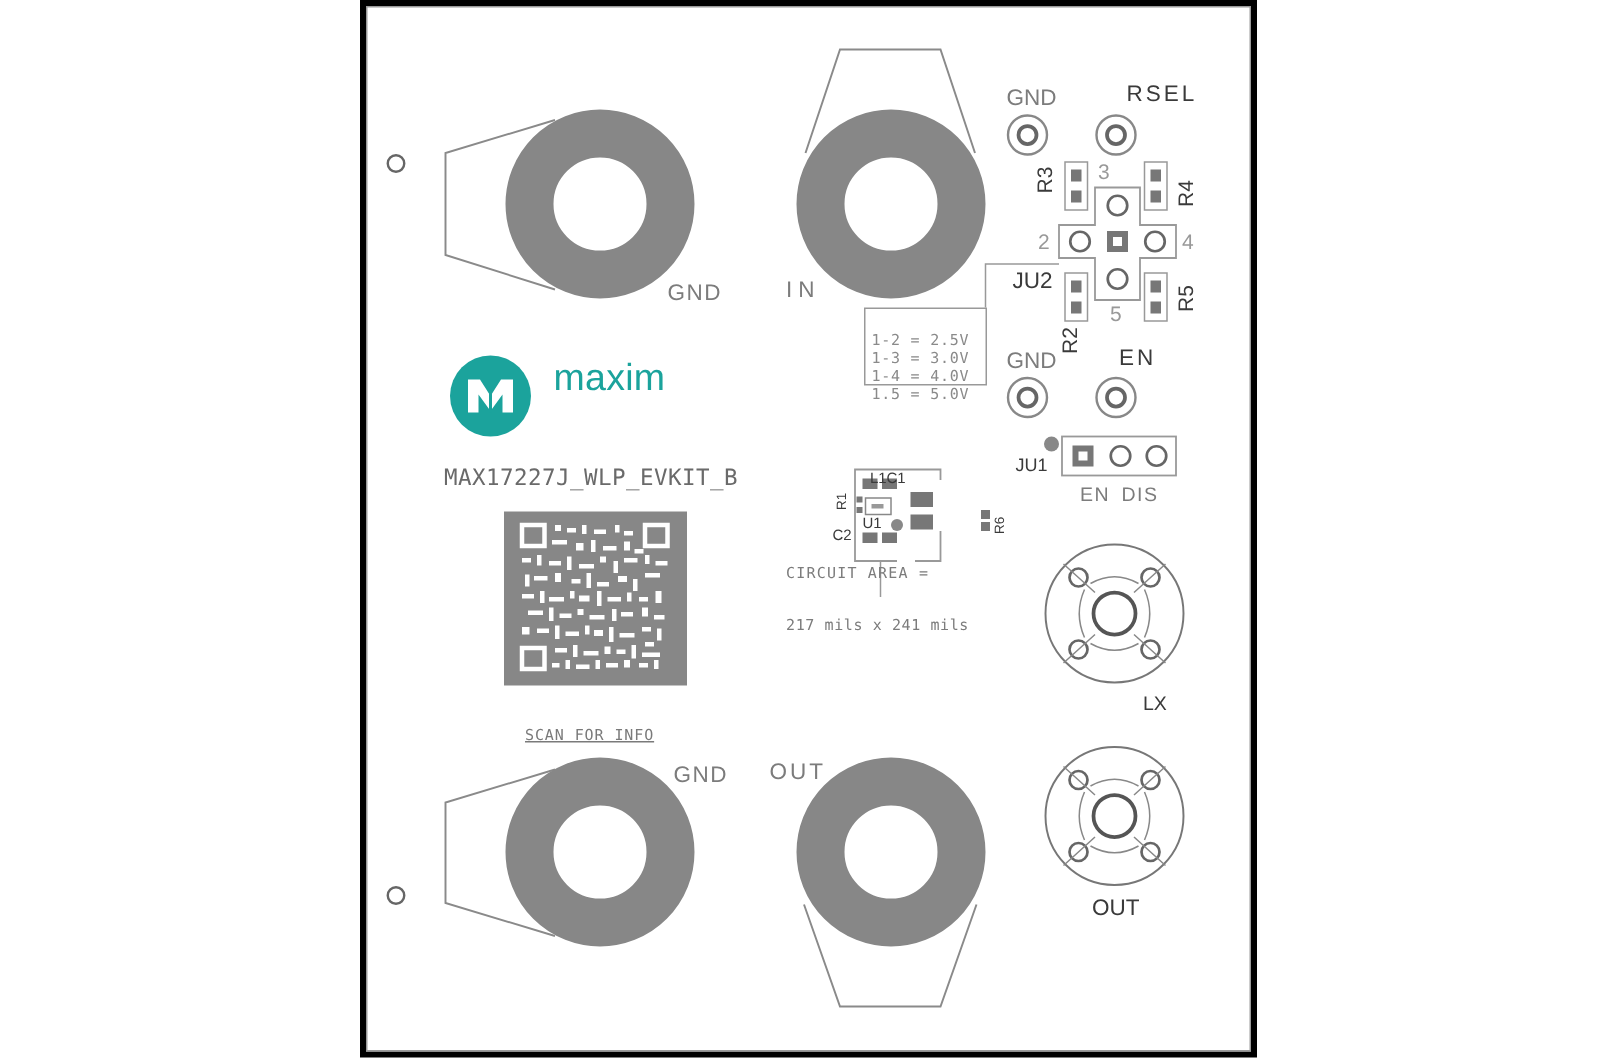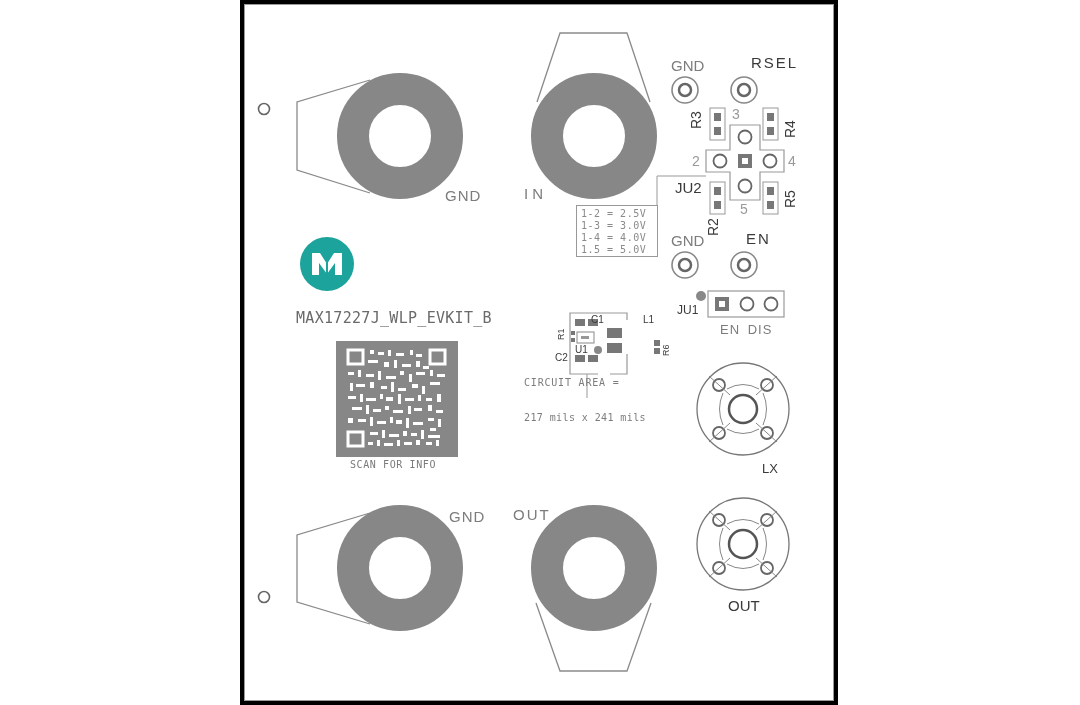--- a/index.html
+++ b/index.html
@@ -7,21 +7,21 @@
   #board{position:absolute;left:240px;top:0;width:598px;height:705px;box-sizing:border-box;border:4px solid #000;background:#fff;}
   #board-inner{position:absolute;left:244px;top:4px;width:590px;height:697px;box-sizing:border-box;border:1px solid #9a9a9a;pointer-events:none;}
   svg{position:absolute;left:0;top:0;}
   .lbl{position:absolute;color:#7c7c7c;font-family:"Liberation Sans","DejaVu Sans",sans-serif;white-space:nowrap;line-height:1;}
   .mono{font-family:"DejaVu Sans Mono","Liberation Mono",monospace;}
   .dark{color:#3a3a3a;}
   #logo-text{position:absolute;left:369px;top:240px;color:#1ba39c;font-family:"Liberation Sans","DejaVu Sans",sans-serif;line-height:1;}
   #logo-text .l1{font-size:25px;display:block;letter-spacing:0.2px;}
   #logo-text .l2{font-size:25px;display:block;margin-top:1px;}
   #logo-text .tm{font-size:8px;vertical-align:baseline;}
-  #voltage-table{position:absolute;left:576px;top:205px;width:82px;height:52px;box-sizing:border-box;border:1px solid #999;padding:2px 4px;}
+  #voltage-table{position:absolute;left:576px;top:205px;width:82px;height:52px;box-sizing:border-box;border:1px solid #999;padding:16px 4px;}
   #voltage-table .row{font-family:"DejaVu Sans Mono","Liberation Mono",monospace;font-size:10px;color:#8a8a8a;line-height:12px;letter-spacing:0.5px;white-space:pre;}
 </style>
 </head>
 <body>
 
 <div id="board"></div>
 <div id="board-inner"></div>
 
 <svg width="1080" height="705" viewBox="0 0 1080 705">
 
@@ -238,25 +238,26 @@
         <rect x="397" y="440" width="3" height="6"></rect>
         <rect x="404" y="442" width="8" height="3"></rect>
         <rect x="416" y="440" width="4" height="5"></rect>
         <rect x="426" y="442" width="6" height="3"></rect>
         <rect x="436" y="440" width="3" height="6"></rect>
     </g>
   </g>
 </svg>
 
 <div id="logo-text">
+  <span class="l1">maxim</span>
 </div>
 
 <div class="lbl mono" style="left:296px;top:311px;font-size:15px;color:#6a6a6a;letter-spacing:0.3px;">MAX17227J_WLP_EVKIT_B</div>
 
-<div class="lbl mono" style="left:350px;top:460px;font-size:10px;color:#7a7a7a;letter-spacing:0.6px;">SCAN FOR INFO</div>
+<div class="lbl mono" style="left:350px;top:486px;font-size:10px;color:#7a7a7a;letter-spacing:0.6px;text-decoration:underline;">SCAN FOR INFO</div>
 
 <div class="lbl" style="left:445px;top:188px;font-size:15px;letter-spacing:1px;">GND</div>
 <div class="lbl" style="left:524px;top:186px;font-size:15px;letter-spacing:4px;">IN</div>
 <div class="lbl" style="left:449px;top:509px;font-size:15px;letter-spacing:1px;">GND</div>
 <div class="lbl" style="left:513px;top:507px;font-size:15px;letter-spacing:2px;">OUT</div>
 
 <div class="lbl" style="left:671px;top:58px;font-size:15px;">GND</div>
 <div class="lbl dark" style="left:721px;top:55px;font-size:15px;letter-spacing:2px;margin-left:30px;">RSEL</div>
 <div class="lbl" style="left:671px;top:233px;font-size:15px;">GND</div>
 <div class="lbl dark" style="left:734px;top:231px;font-size:15px;letter-spacing:2px;margin-left:12px;">EN</div>
@@ -276,21 +277,21 @@
   <div class="row">1-3 = 3.0V</div>
   <div class="row">1-4 = 4.0V</div>
   <div class="row">1.5 = 5.0V</div>
 </div>
 
 <div class="lbl dark" style="left:677px;top:304px;font-size:12px;">JU1</div>
 <div class="lbl" style="left:720px;top:323px;font-size:13px;word-spacing:3px;letter-spacing:1px;">EN DIS</div>
 
 <div class="lbl dark" style="left:555px;top:315px;font-size:10px;margin-left:36px;">C1</div>
 <div class="lbl dark" style="left:557px;top:340px;font-size:9px;transform:rotate(-90deg);transform-origin:left top;">R1</div>
-<div class="lbl dark" style="left:643px;top:315px;font-size:10px;">L1</div>
+<div class="lbl dark" style="left:580px;top:315px;font-size:10px;">L1</div>
 <div class="lbl dark" style="left:575px;top:345px;font-size:10px;">U1</div>
 <div class="lbl dark" style="left:555px;top:353px;font-size:10px;">C2</div>
 <div class="lbl dark" style="left:662px;top:356px;font-size:9px;transform:rotate(-90deg);transform-origin:left top;">R6</div>
 <div class="lbl mono" style="left:524px;top:378px;font-size:10px;letter-spacing:0.8px;color:#7c7c7c;">CIRCUIT AREA =</div>
 <div class="lbl mono" style="left:524px;top:413px;font-size:10px;letter-spacing:0.4px;color:#7c7c7c;">217 mils x 241 mils</div>
 
 <div class="lbl dark" style="left:762px;top:462px;font-size:13px;">LX</div>
 <div class="lbl dark" style="left:728px;top:598px;font-size:15px;">OUT</div>
 
 </body></html>

